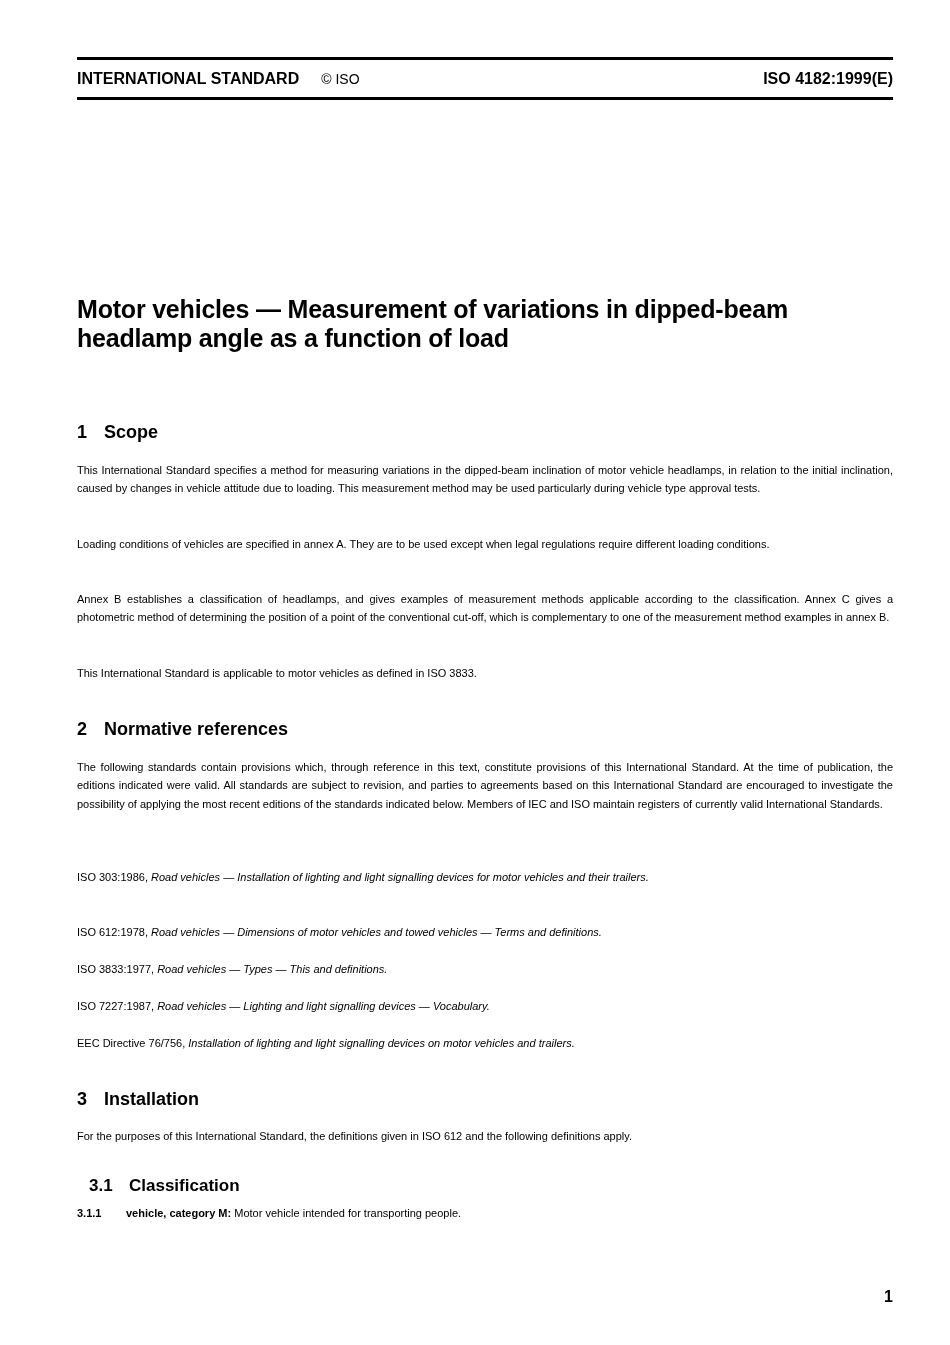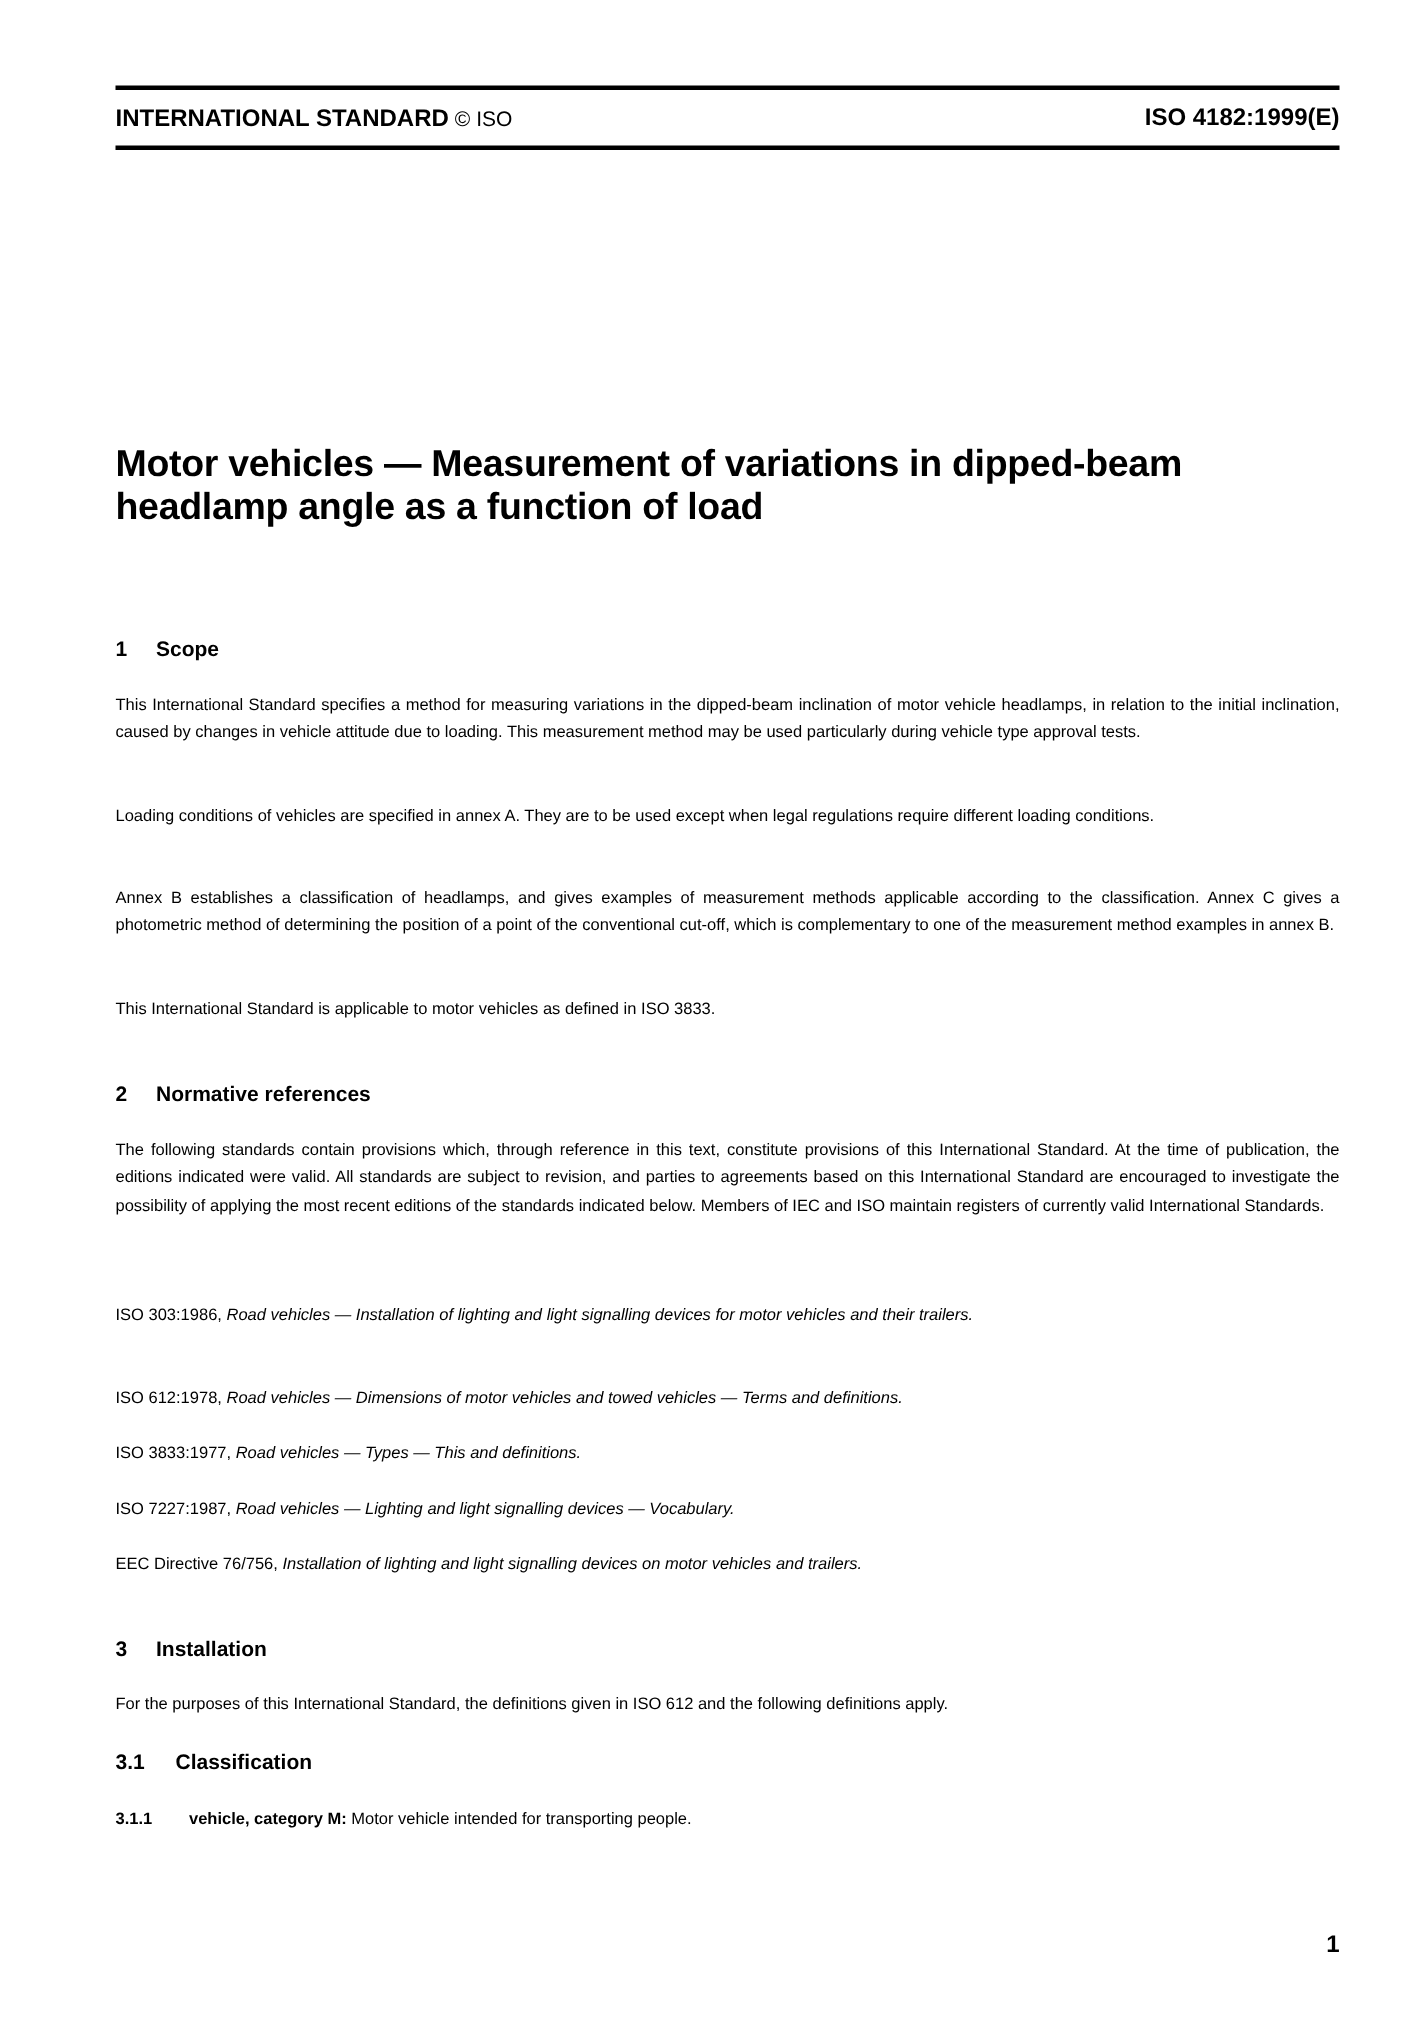--- a/index.html
+++ b/index.html
@@ -9,32 +9,32 @@
     }
     .page { position: absolute; left: 77px; width: 816px; top: 0; }
     .rule { position: absolute; left: 0; width: 816px; height: 3px; background: #000; }
     .rule.top { top: 57px; }
     .rule.bottom { top: 97px; }
     .header {
       position: absolute; top: 68px; left: 0; width: 816px; height: 22px;
       font-size: 16px; font-weight: bold; line-height: 22px;
     }
     .header .left { position: absolute; left: 0; top: 0; }
-    .header .copy { font-weight: normal; font-size: 14px; margin-left: 4px; }
+    .header .copy { font-weight: normal; font-size: 14px; margin-left: 22px; }
     .header .right { position: absolute; right: 0; top: 0; }
     .title {
       position: absolute; top: 295px; left: 0; width: 816px;
       font-size: 25px; font-weight: bold; line-height: 29px; margin: 0;
       letter-spacing: -0.2px;
     }
     .h1 {
-      position: absolute; left: 0; font-size: 14px; font-weight: bold; margin: 0; line-height: 22px;
+      position: absolute; left: 0; font-size: 18px; font-weight: bold; margin: 0; line-height: 22px;
     }
     .h1 .num { display: inline-block; width: 27px; }
-    .h2 { position: absolute; left: 0; font-size: 14px; font-weight: bold; margin: 0; line-height: 20px; }
+    .h2 { position: absolute; left: 0; font-size: 17px; font-weight: bold; margin: 12px; line-height: 20px; }
     .h2 .num { display: inline-block; width: 40px; }
     .p {
       position: absolute; left: 0; width: 816px; margin: 0;
       font-size: 11px; line-height: 18.3px; text-align: justify;
     }
     .p.noj { text-align: left; }
     .p i { font-style: italic; }
     .def .num { font-weight: bold; display: inline-block; width: 49px; }
     .def .term { font-weight: bold; }
     .pagenum { position: absolute; right: 0; top: 1288px; font-size: 16px; font-weight: bold; }

